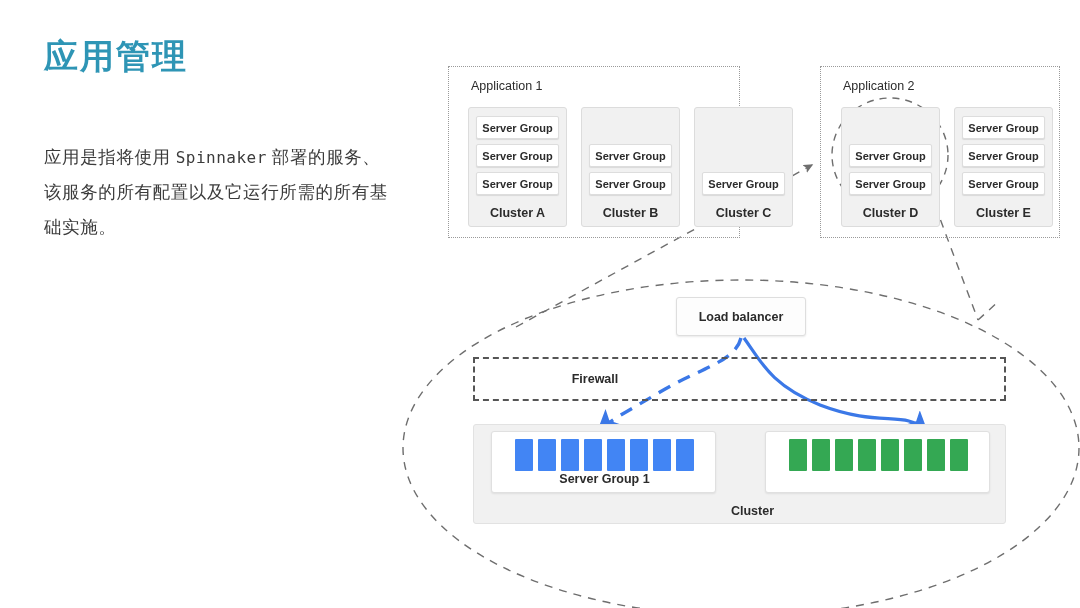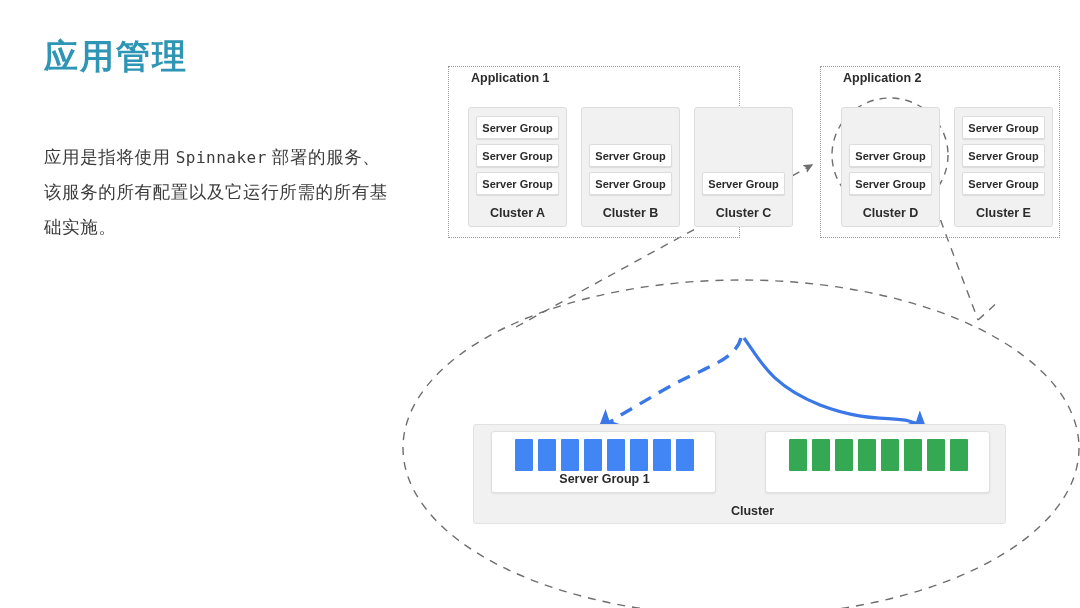--- a/index.html
+++ b/index.html
@@ -67,23 +67,23 @@
   
   .app-box {
     position: absolute;
     border: 1px dotted #9a9a9a;
     background: transparent;
     box-sizing: border-box;
   }
   .app-label {
     position: absolute;
     left: 22px;
-    top: 4px;
-    font-size: 12.5px;
-    font-weight: 700;
+    top: 12px;
+    font-size: 12.5px;
+    font-weight: 400;
     color: #2b2b2b;
     white-space: nowrap;
   }
 
   
   .cluster {
     position: absolute;
     background: #f1f1f1;
     border: 1px solid #dcdcdc;
     border-radius: 3px;
@@ -287,21 +287,27 @@
     </div>
 
     <div class="cluster" style="left:133px; top:40px; width:99px; height:120px;">
       <div class="sg-chip">Server Group</div>
       <div class="sg-chip">Server Group</div>
       <div class="sg-chip">Server Group</div>
       <div class="cluster-label">Cluster E</div>
     </div>
   </div>
 
-
+  <div id="load-balancer">
+    <span>Load balancer</span>
+  </div>
+
+  <div id="firewall-box">
+    <div id="firewall-label">Firewall</div>
+  </div>
 
   <div id="cluster-detail">
     <div class="sg-detail" id="sg-detail-1">
       <div class="instances" id="instances-1">
           <div class="instance" style="background: rgb(66, 133, 244);"></div>
           <div class="instance" style="background: rgb(66, 133, 244);"></div>
           <div class="instance" style="background: rgb(66, 133, 244);"></div>
           <div class="instance" style="background: rgb(66, 133, 244);"></div>
           <div class="instance" style="background: rgb(66, 133, 244);"></div>
           <div class="instance" style="background: rgb(66, 133, 244);"></div>

